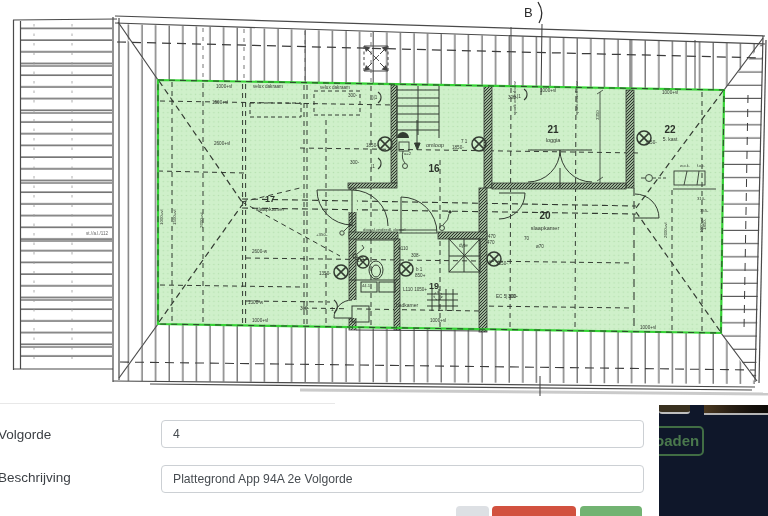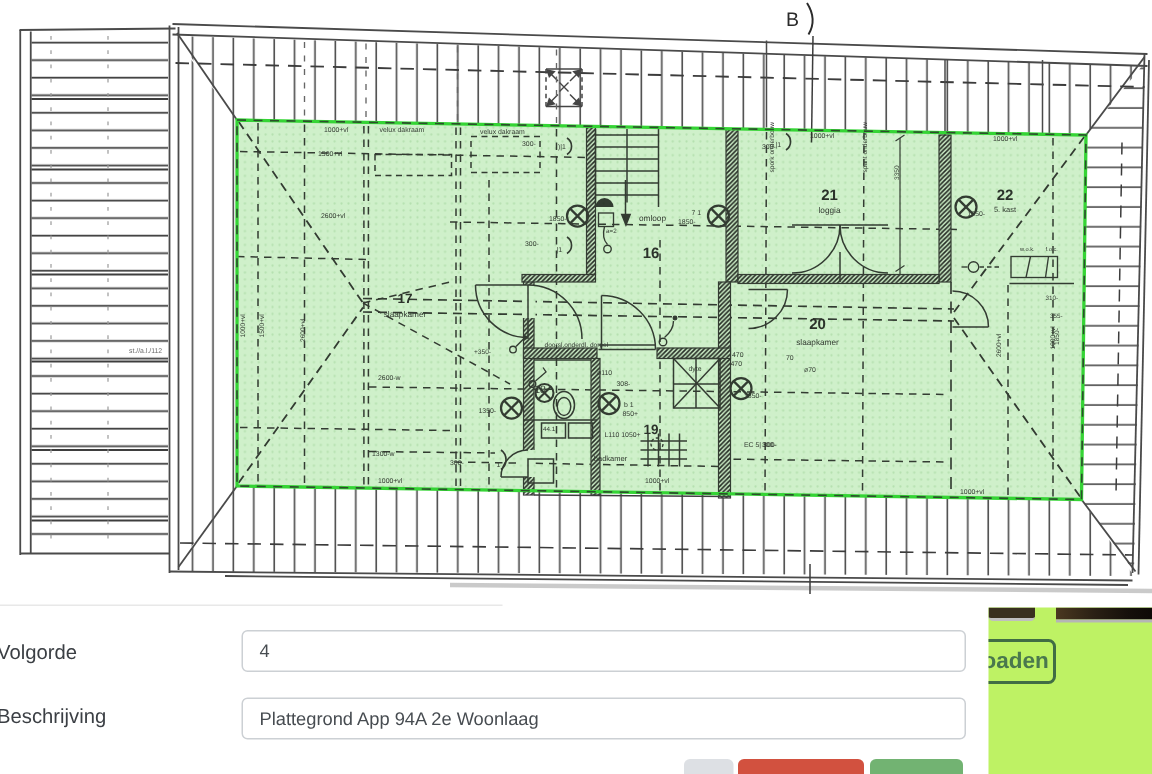--- a/index.html
+++ b/index.html
@@ -506,23 +506,23 @@
 </svg>
 
 <div style="position:absolute;left:0;top:403px;width:335px;height:1px;background:rgba(150,150,150,0.22)"></div>
 
 <div class="lab" style="left:-2px;top:427px">Volgorde</div>
 
 <div class="inp" style="left:161px;top:420px;width:470px;height:26px">4</div>
 
 <div class="lab" style="left:-2px;top:470px">Beschrijving</div>
 
-<div class="inp" style="left:161px;top:465px;width:470px;height:26px">Plattegrond App 94A 2e Woonlaag</div>
-
-<div style="position:absolute;left:659px;top:405px;width:109px;height:111px;background:#bef264;overflow:hidden">
+<div class="inp" style="left:161px;top:465px;width:470px;height:26px">Plattegrond App 94A 2e Volgorde</div>
+
+<div style="position:absolute;left:659px;top:405px;width:109px;height:111px;background:#0f172a;overflow:hidden">
 
   <div style="position:absolute;left:0px;top:0px;width:31px;height:7px;background:#39301f;border-bottom:2px solid #bfbfbf;border-radius:0 0 3px 3px"></div>
 
   <div style="position:absolute;left:45px;top:0px;width:64px;height:8px;background:linear-gradient(90deg,#4a3820,#2a2014 40%,#15100b 75%,#0d0a07);border-bottom:2px solid #b5b5b5"></div>
 
   <div style="position:absolute;left:-8px;top:21px;width:47px;height:26px;border:2px solid #416d44;border-radius:5px;color:#4a784d;font-size:15px;font-weight:bold;line-height:26px;padding-left:2px;font-family:'Liberation Sans',sans-serif;">oaden</div>
 </div>
 
 <div style="position:absolute;left:456px;top:506px;width:33px;height:10px;background:#dde0e4;border-radius:4px 4px 0 0"></div>
 

